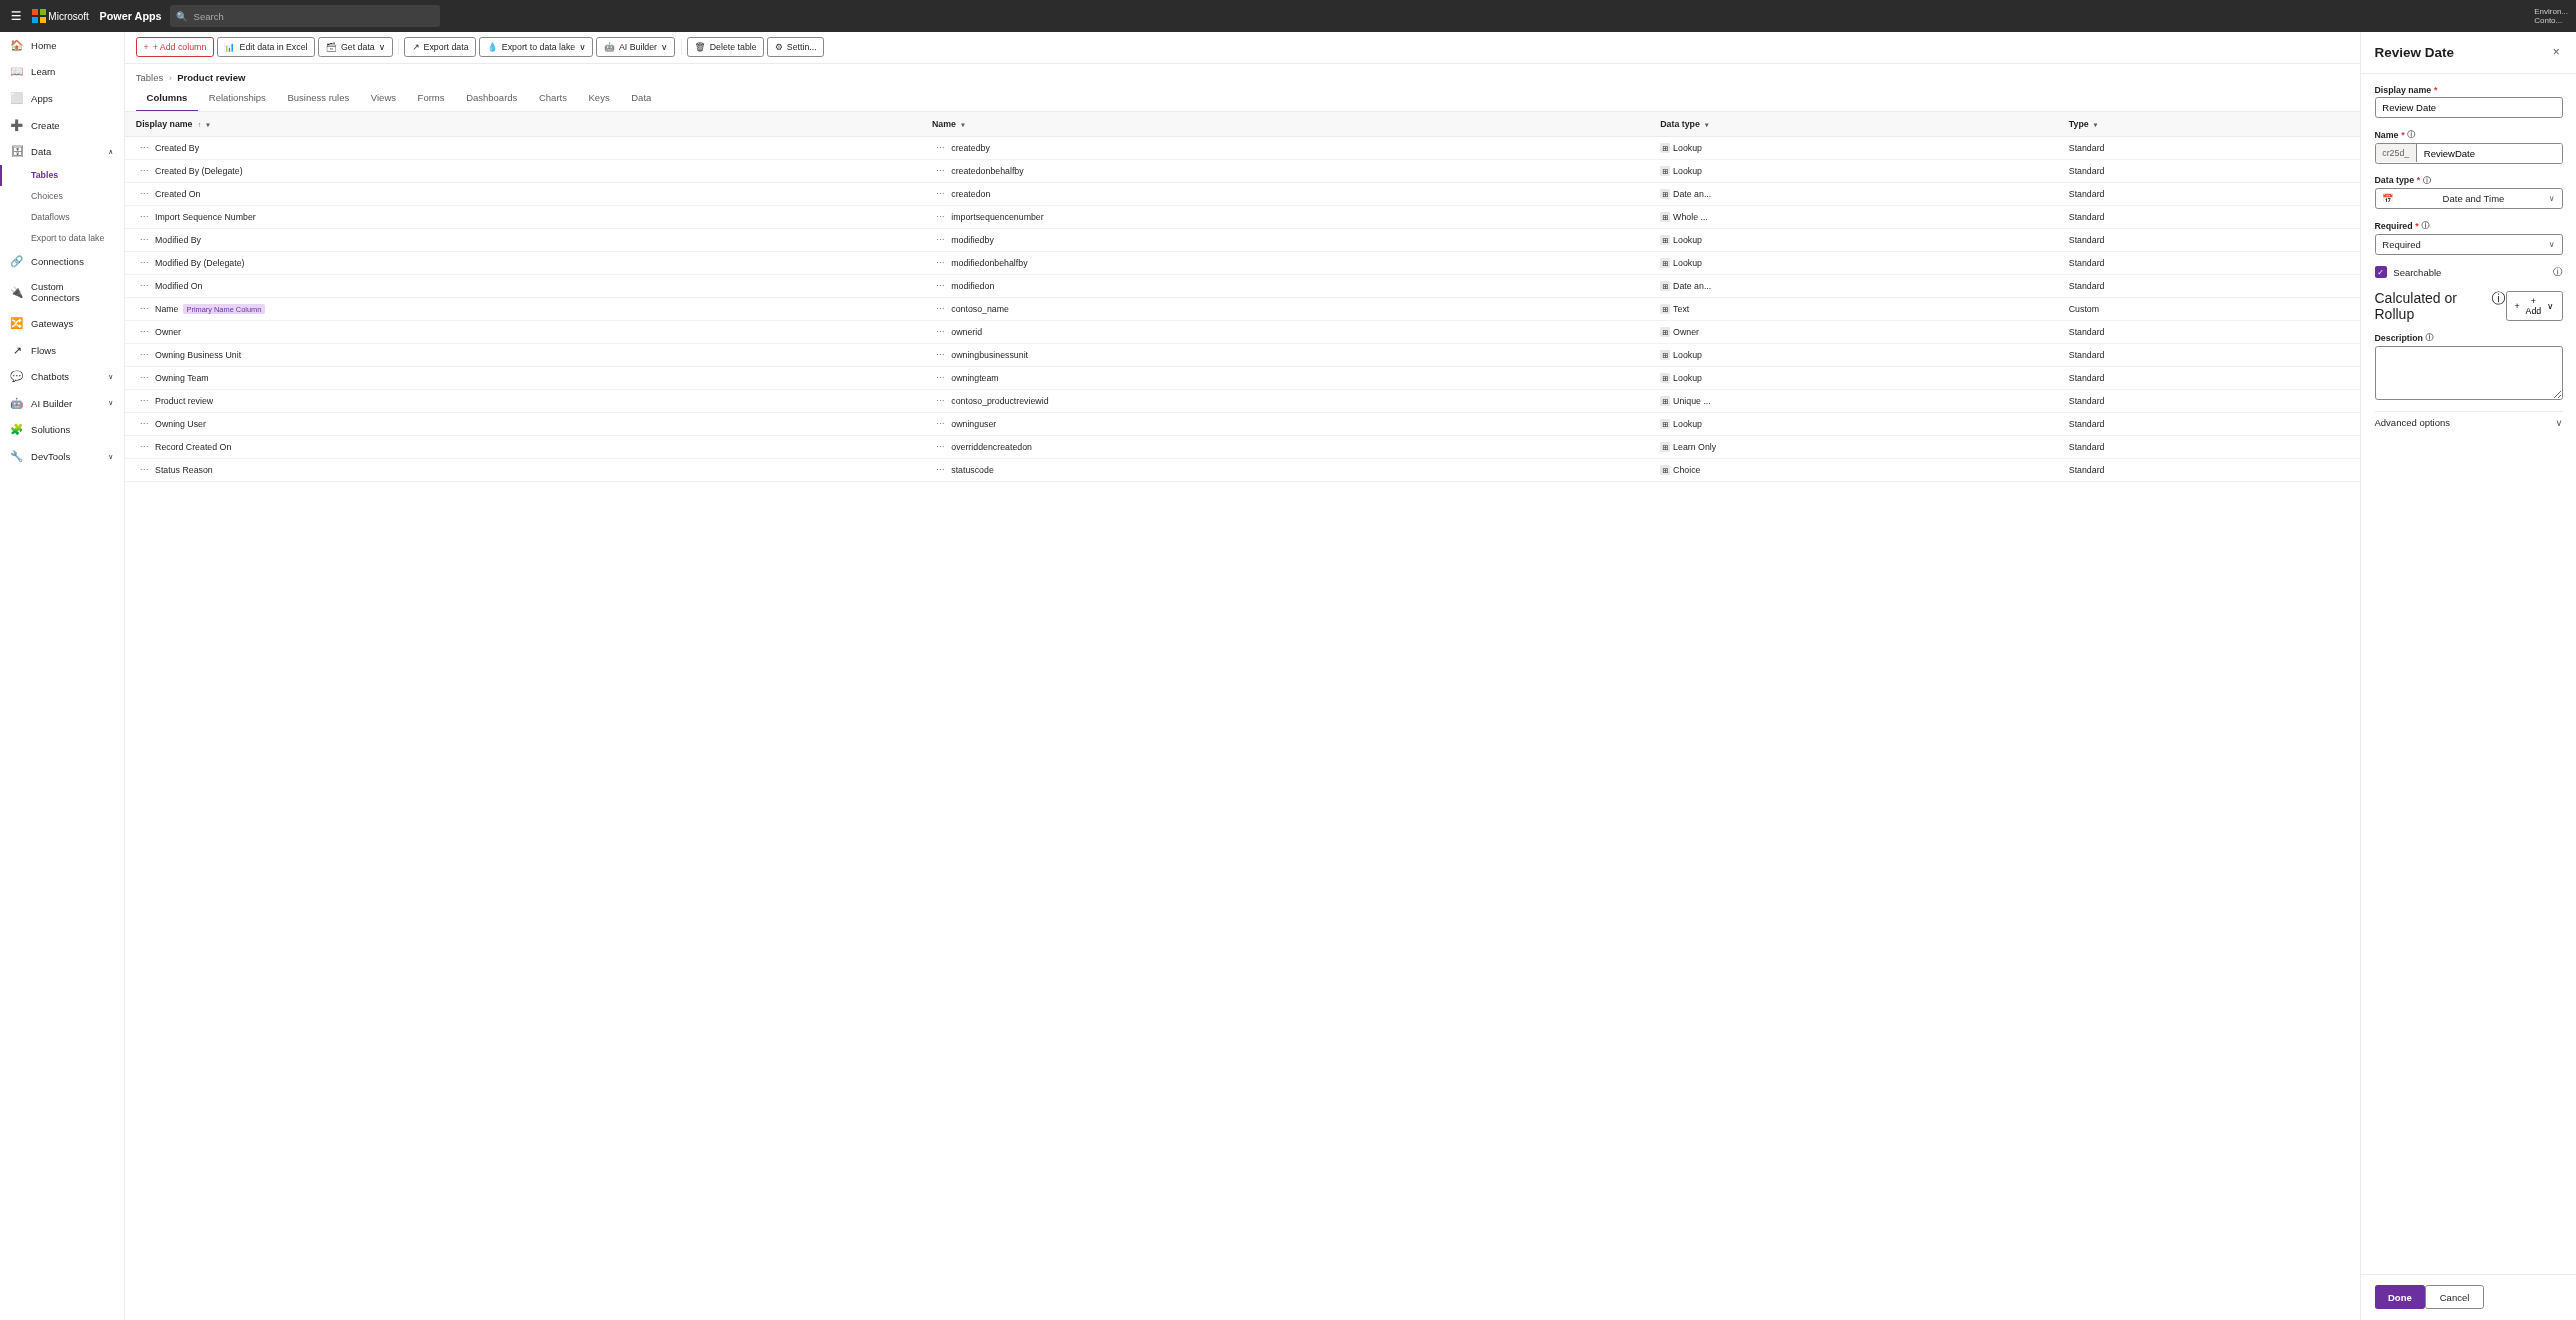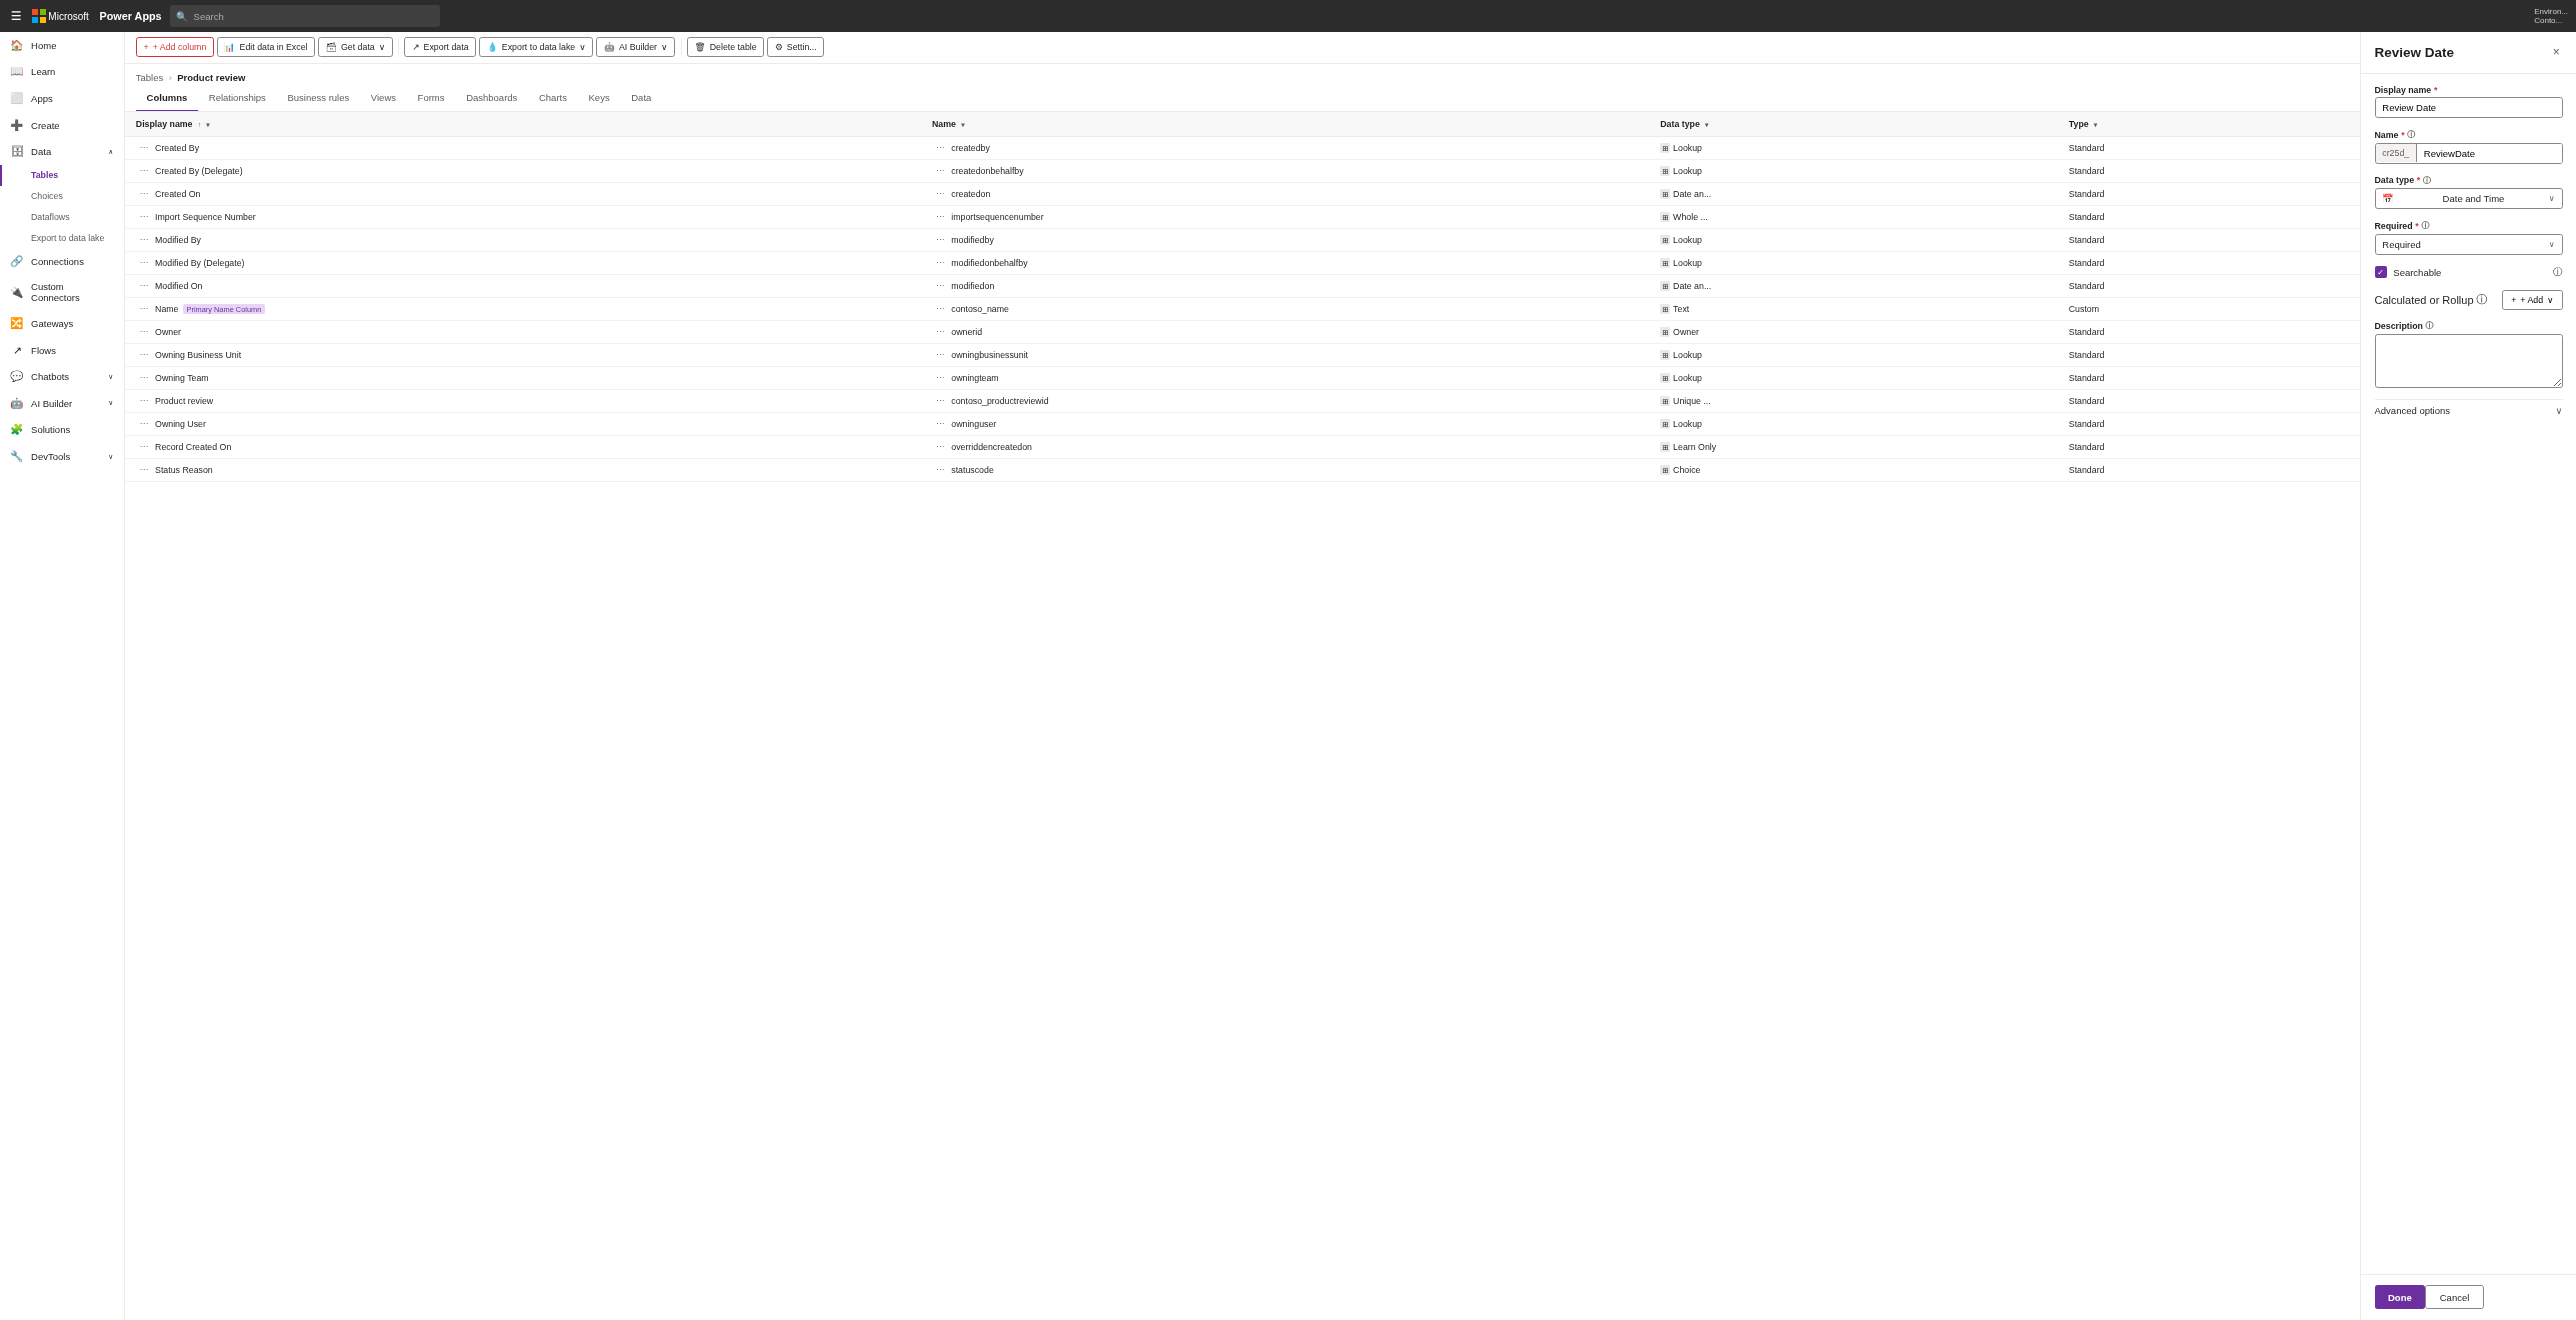--- a/index.html
+++ b/index.html
@@ -78,21 +78,21 @@
     .field-prefix-input .prefix { background: #f3f2f1; padding: 4px 6.8px; font-size: 8.8px; color: #605e5c; border-right: 0.7px solid #8a8886; white-space: nowrap; }
     .field-prefix-input input { border: none; outline: none; padding: 4px 6.8px; font-size: 9.5px; flex: 1; }
     .field-select { display: flex; align-items: center; border: 0.7px solid #8a8886; border-radius: 2.7px; padding: 4px 6.8px; font-size: 9.5px; cursor: pointer; background: #fff; justify-content: space-between; }
     .field-select .sel-icon { font-size: 9.5px; margin-right: 4px; }
     .field-select .chevron-down { color: #605e5c; font-size: 8px; }
     .checkbox-row { display: flex; align-items: center; gap: 6.8px; }
     .checkbox-checked { width: 12px; height: 12px; background: #6b2fa0; border-radius: 2px; display: flex; align-items: center; justify-content: center; flex-shrink: 0; cursor: pointer; }
     .checkbox-checked::after { content: '✓'; color: #fff; font-size: 8px; }
     .checkbox-label { font-size: 9.5px; color: #201f1e; }
     .calc-row { display: flex; align-items: center; justify-content: space-between; }
-    .calc-label { font-size: 11px; color: #201f1e; display: flex; align-items: center; gap: 2.7px; }
+    .calc-label { font-size: 14px; color: #201f1e; display: flex; align-items: flex-start; gap: 2.7px; }
     .add-btn { display: flex; align-items: center; gap: 4px; padding: 4px 8px; border: 0.7px solid #8a8886; border-radius: 2.7px; background: #fff; cursor: pointer; font-size: 8.8px; }
     .desc-textarea { border: 0.7px solid #8a8886; border-radius: 2.7px; padding: 5.4px 6.8px; font-size: 9.5px; resize: vertical; min-height: 54px; width: 100%; outline: none; color: #201f1e; }
     .advanced-row { display: flex; align-items: center; justify-content: space-between; cursor: pointer; padding: 5.4px 0; border-top: 0.7px solid #edebe9; }
     .advanced-label { font-size: 9.5px; color: #201f1e; font-weight: 500; }
     .panel-footer { padding: 10.8px 13.5px; border-top: 0.7px solid #edebe9; display: flex; gap: 0; margin-top: auto; }
     .btn-done { background: #6b2fa0; color: #fff; border: none; border-radius: 2.7px; padding: 5.4px 13.5px; font-size: 9.5px; cursor: pointer; font-weight: 600; }
     .btn-cancel { background: #fff; color: #201f1e; border: 0.7px solid #8a8886; border-radius: 2.7px; padding: 5.4px 13.5px; font-size: 9.5px; cursor: pointer; }
   </style>
 </head>
 <body>

